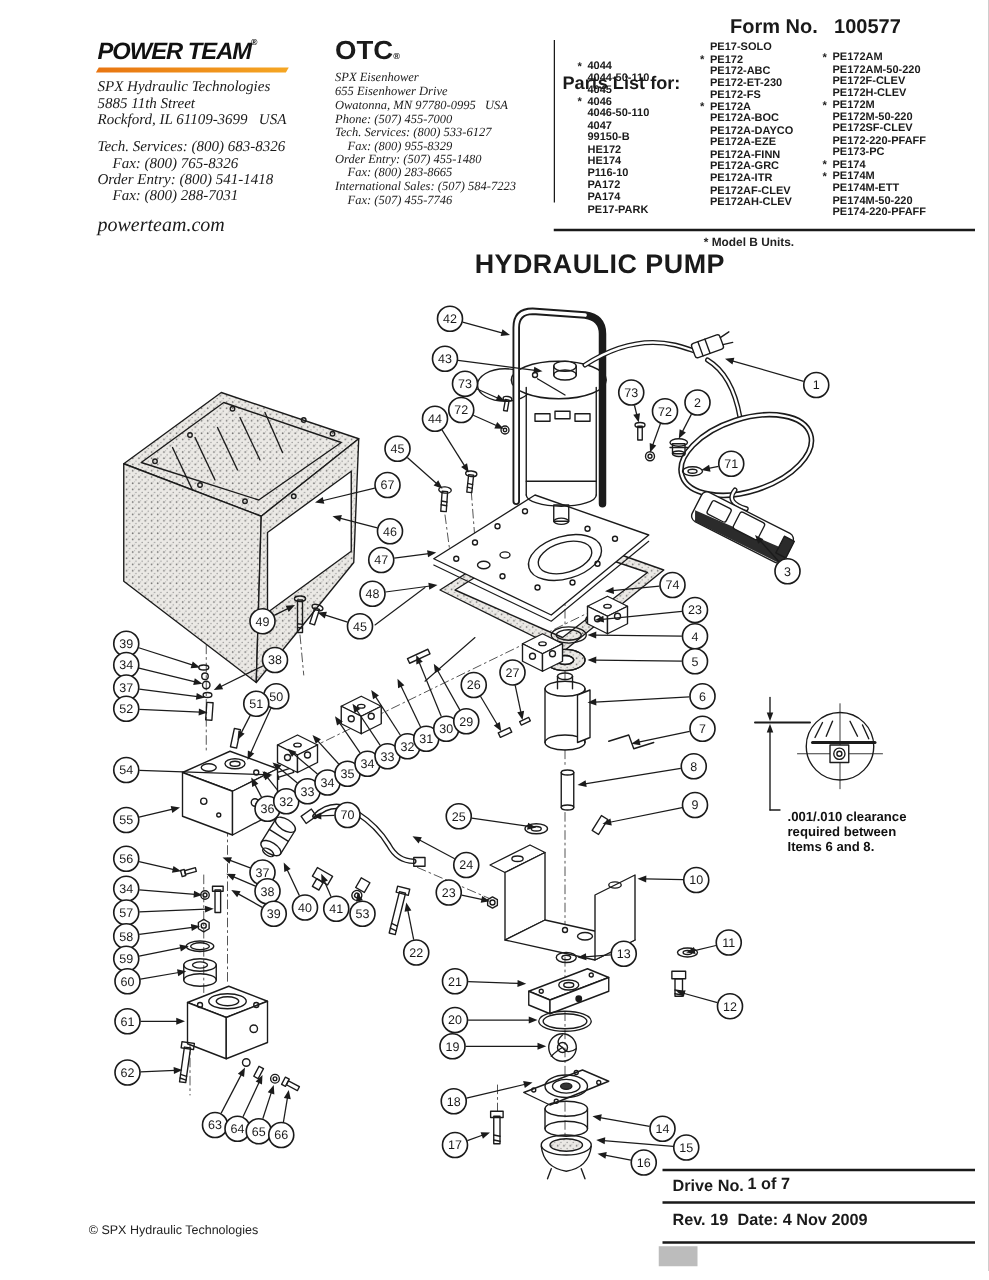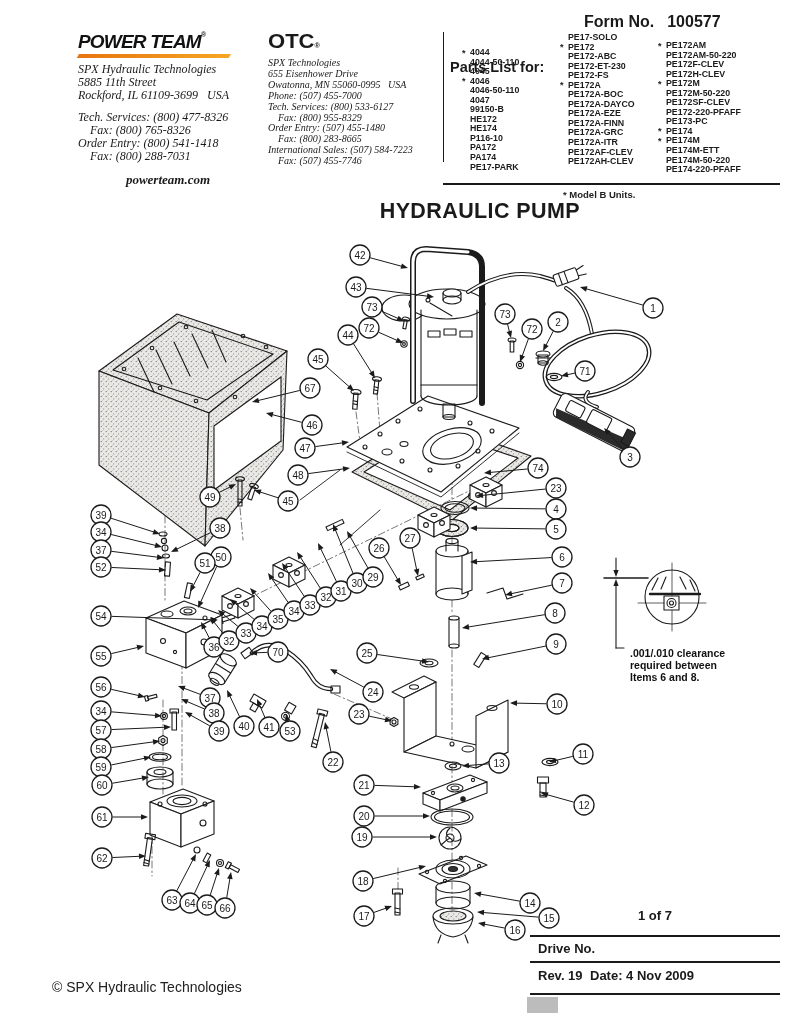--- a/index.html
+++ b/index.html
@@ -6,21 +6,21 @@
   .page{position:relative;width:791px;height:1024px;background:#fff;overflow:hidden;
         font-family:"Liberation Sans",sans-serif;color:#1a1a1a;}
   
   .pt-block{position:absolute;left:78px;top:31px;width:180px;}
   .pt-logo{font-weight:900;font-style:italic;font-size:19px;letter-spacing:-0.8px;color:#111;white-space:nowrap;}
   .pt-logo sup{font-size:7px;font-style:normal;vertical-align:top;}
   .pt-underline{height:3.5px;width:152px;margin-top:1px;transform:skewX(-30deg);}
   .addr{margin-top:5px;}
   .addr-line{font-family:"Liberation Serif",serif;font-style:italic;font-size:12px;line-height:13px;white-space:pre;}
   .pt-contacts{margin-top:9px;}
-  .website{font-family:"Liberation Serif",serif;font-style:italic;font-weight:bold;font-size:13px;margin-top:9px;text-align:center;}
+  .website{font-family:"Liberation Serif",serif;font-style:italic;font-weight:normal;font-size:16px;margin-top:9px;}
   
   .otc-block{position:absolute;left:268px;top:29px;width:172px;}
   .otc-logo{font-weight:900;font-size:21px;letter-spacing:0;white-space:nowrap;transform:scaleX(1.05);transform-origin:left;}
   .otc-logo sub{font-size:7px;vertical-align:baseline;}
   .otc-lines .addr-line{font-size:10px;line-height:10.9px;}
   
   .vdiv{position:absolute;left:443px;top:32px;height:130px;border-left:1.6px solid #1a1a1a;}
   .form-no{position:absolute;left:584px;top:13px;font-weight:bold;font-size:16px;white-space:nowrap;}
   .form-no .fv{margin-left:13px;}
   .pl-heading{position:absolute;left:450px;top:27px;font-weight:bold;font-size:14.5px;margin-top:32px;}
@@ -35,53 +35,53 @@
   .title{position:absolute;left:230px;top:199px;width:350px;margin:0;text-align:right;
          font-size:21.5px;font-weight:bold;letter-spacing:0.4px;}
   
   #diagram-svg{position:absolute;left:0;top:0;}
   .co-num{font-family:"Liberation Sans",sans-serif;font-size:10px;fill:#1a1a1a;}
   .note-text{font-family:"Liberation Sans",sans-serif;font-size:10.5px;font-weight:bold;fill:#111;}
   
   .fline{position:absolute;left:530px;width:250px;border-top:2px solid #1a1a1a;}
   .f1{top:935px;} .f2{top:961px;} .f3{top:993px;}
   .frow{position:absolute;font-weight:bold;font-size:13px;white-space:nowrap;}
-  .sheet-label{left:538px;top:941px;} .sheet-value{left:598px;top:908px;margin-left:40px;}
+  .sheet-label{left:538px;top:941px;} .sheet-value{left:598px;top:939px;}
   .rev-label{left:538px;top:968px;} .date-label{left:590px;top:968px;text-align:center;}
-  .copyright{position:absolute;left:52px;top:979px;font-size:14px;color:#222;}
+  .copyright{position:absolute;left:71px;top:979px;font-size:10px;color:#222;}
   .gray-box{position:absolute;left:527px;top:997px;width:31px;height:16px;background:#bcbcbc;}
 </style>
 </head>
 <body>
 
 <div class="page">
 
   <div class="pt-block">
     <div class="pt-logo"><span>POWER TEAM</span><sup>®</sup></div>
     <div class="pt-underline" id="pt-underline" style="background: linear-gradient(90deg, rgb(232, 117, 17), rgb(245, 166, 35));"></div>
     <div class="addr">
         <div class="addr-line">SPX Hydraulic Technologies</div>
         <div class="addr-line">5885 11th Street</div>
         <div class="addr-line">Rockford, IL 61109-3699   USA</div>
       </div>
     <div class="addr pt-contacts">
-        <div class="addr-line">Tech. Services: (800) 477-8326</div>
+        <div class="addr-line">Tech. Services: (800) 683-8326</div>
         <div class="addr-line">    Fax: (800) 765-8326</div>
         <div class="addr-line">Order Entry: (800) 541-1418</div>
         <div class="addr-line">    Fax: (800) 288-7031</div>
       </div>
     <div class="website">powerteam.com</div>
   </div>
 
   <div class="otc-block">
     <div class="otc-logo"><span>OTC</span><sub>®</sub></div>
     <div class="addr otc-lines">
-        <div class="addr-line">SPX Technologies</div>
+        <div class="addr-line">SPX Eisenhower</div>
         <div class="addr-line">655 Eisenhower Drive</div>
-        <div class="addr-line">Owatonna, MN 55060-0995   USA</div>
+        <div class="addr-line">Owatonna, MN 97780-0995   USA</div>
         <div class="addr-line">Phone: (507) 455-7000</div>
         <div class="addr-line">Tech. Services: (800) 533-6127</div>
         <div class="addr-line">    Fax: (800) 955-8329</div>
         <div class="addr-line">Order Entry: (507) 455-1480</div>
         <div class="addr-line">    Fax: (800) 283-8665</div>
         <div class="addr-line">International Sales: (507) 584-7223</div>
         <div class="addr-line">    Fax: (507) 455-7746</div>
       </div>
   </div>
 

